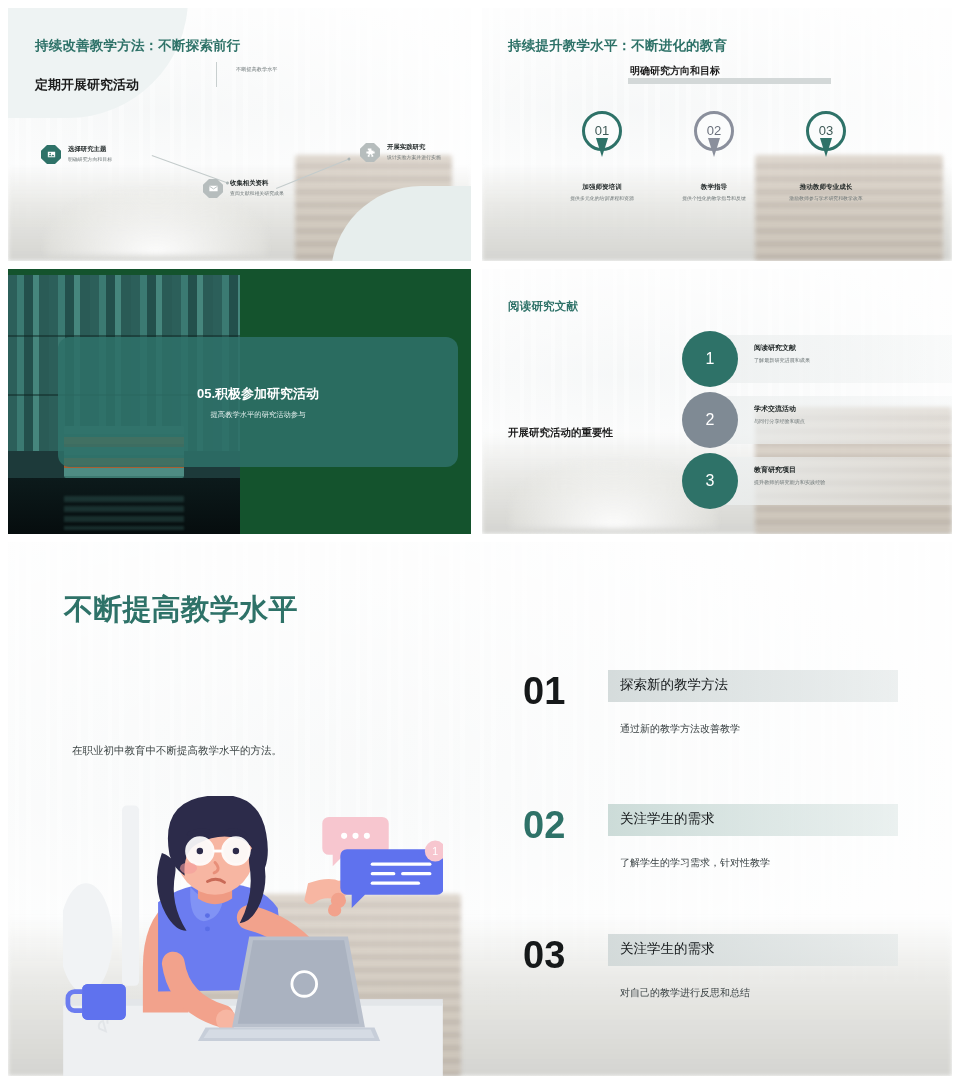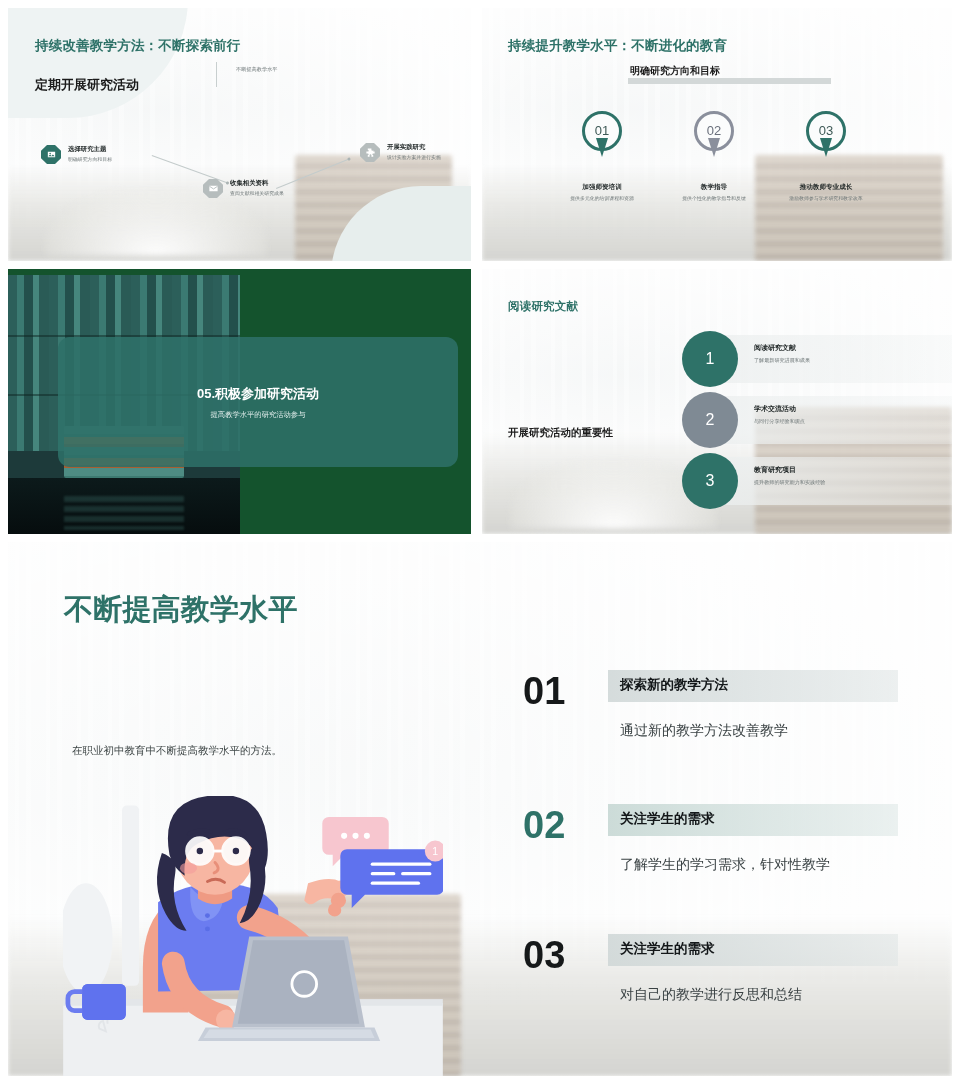--- a/index.html
+++ b/index.html
@@ -192,22 +192,22 @@
 
   .bigitem { position:absolute; left:515px; width:410px; }
   .bigitem .bignum { position:absolute; left:0; top:0; font-size:38px; font-weight:bold; line-height:1; }
   .bigitem .bignum.dark { color:#16191a; }
   .bigitem .bignum.teal { color:#2e7268; }
   .bigitem .band {
     position:absolute; left:85px; top:-2px; width:290px; height:32px;
     background: linear-gradient(90deg, rgba(206,214,214,.85), rgba(222,228,228,.55));
   }
   .bigitem .band.tealtint { background: linear-gradient(90deg, rgba(196,214,210,.85), rgba(216,228,226,.5)); }
-  .bigitem .bt { position:absolute; left:97px; top:4px; font-size:13.5px; font-weight:bold; color:#14181a; }
-  .bigitem .bd { position:absolute; left:97px; top:50px; font-size:14px; color:#3a4244; }
+  .bigitem .bt { position:absolute; left:97px; top:4px; font-size:13.5px; font-weight:normal; color:#14181a; }
+  .bigitem .bd { position:absolute; left:97px; top:50px; font-size:10px; color:#3a4244; }
 
   
   .illus { position:absolute; left:55px; bottom:0; width:380px; height:280px; }
   .illus svg { width:100%; height:100%; display:block; }
 </style>
 </head>
 <body>
 
 <div class="deck">
 

